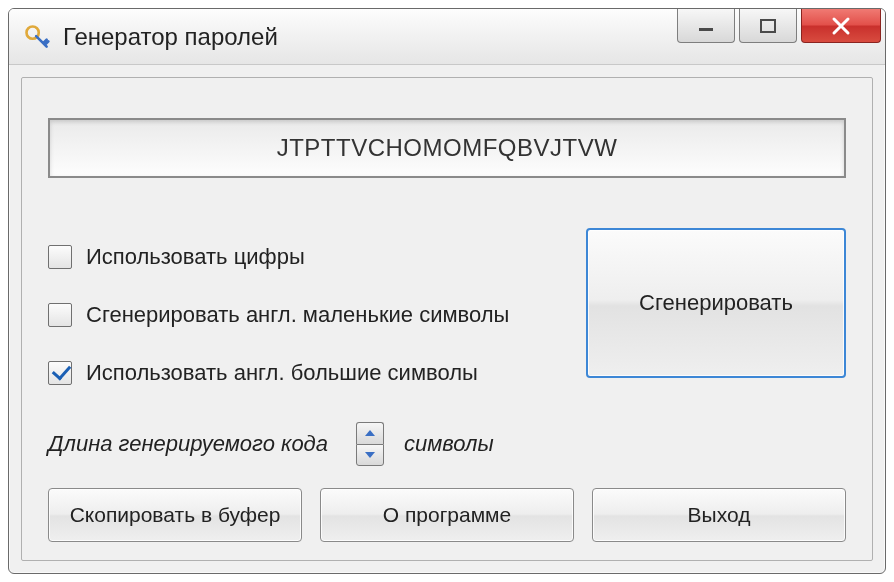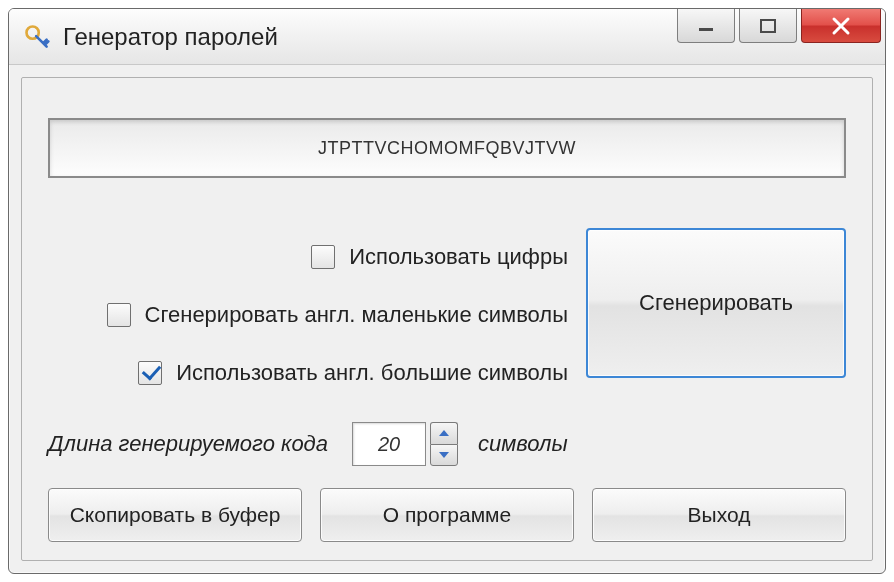--- a/index.html
+++ b/index.html
@@ -70,37 +70,36 @@
   .pw-output {
     position: absolute;
     left: 26px; top: 40px;
     right: 26px;
     height: 60px;
     border: 2px solid #8a8a8a;
     background: linear-gradient(to bottom, #eaeaea, #fdfdfd);
     display: flex;
     align-items: center;
     justify-content: center;
-    font-size: 18px;
+    font-size: 24px;
     color: #333;
     letter-spacing: 0.5px;
     box-shadow: inset 0 2px 4px rgba(0,0,0,0.15);
   }
   .options {
     position: absolute;
     left: 26px; top: 150px;
     width: 520px;
   }
   .check-row {
     display: flex;
     align-items: center;
     height: 58px;
     font-size: 22px;
     color: #222;
-    justify-content: flex-end;
   }
   .chk {
     width: 24px; height: 24px;
     border: 1px solid #707070;
     background: linear-gradient(to bottom, #fcfcfc, #e4e4e4);
     border-radius: 2px;
     margin-right: 14px;
     position: relative;
     flex-shrink: 0;
   }
@@ -240,21 +239,20 @@
         <span>Использовать англ. большие символы</span>
       </div>
     </div>
 
     <div class="gen-btn">
       <span>Сгенерировать</span>
     </div>
 
     <div class="length-row">
       <span class="len-label">Длина генерируемого кода</span>
-      <span class="len-input">20</span>
       <div class="spinner">
         <div class="spin">
           <svg width="12" height="8">
               <path d="M1 7 L6 1 L11 7 Z" fill="#3a6fc4"></path>
             </svg>
         </div>
         <div class="spin">
           <svg width="12" height="8">
               <path d="M1 1 L6 7 L11 1 Z" fill="#3a6fc4"></path>
             </svg>

